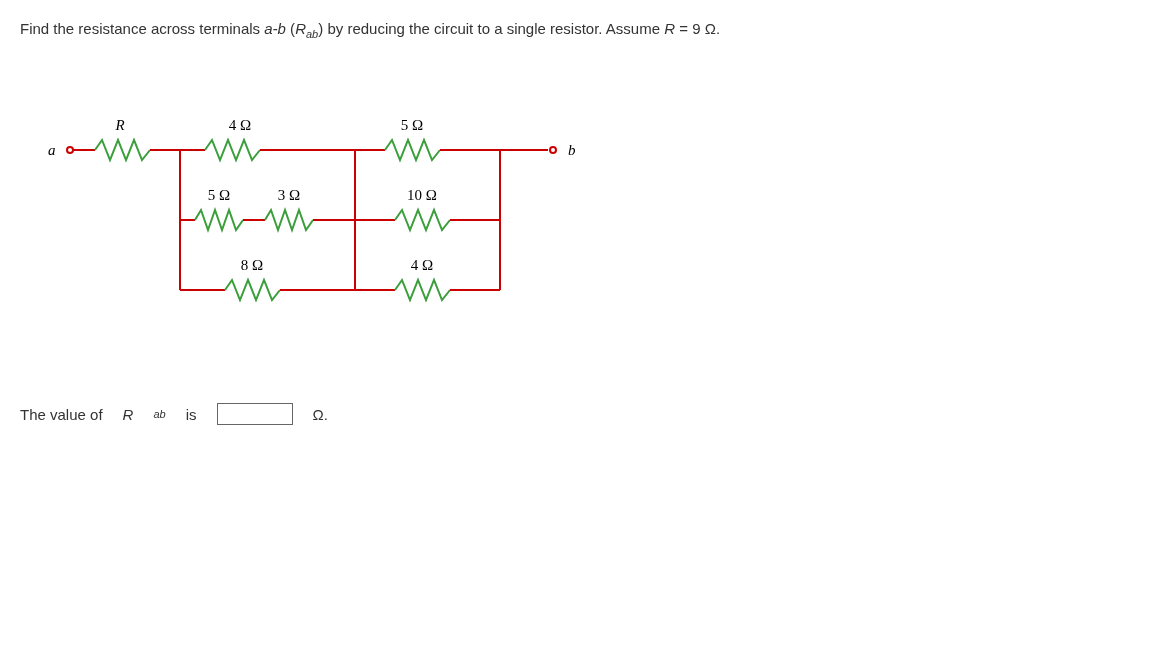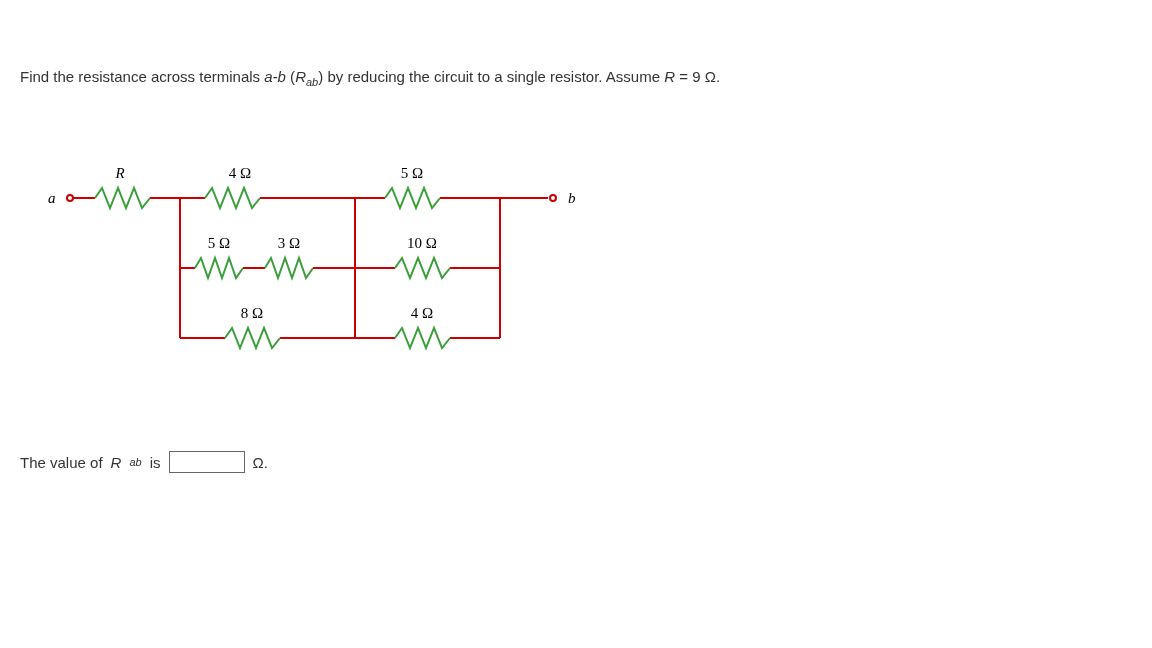--- a/index.html
+++ b/index.html
@@ -4,33 +4,32 @@
   <style>
     body {
       font-family: Arial, sans-serif;
       font-size: 15px;
       color: #333;
       margin: 0;
       padding: 20px;
     }
     .question {
       margin-bottom: 40px;
-      margin-top: 48px;
     }
     .italic {
       font-style: italic;
     }
     .diagram {
       margin-left: 20px;
       margin-bottom: 50px;
     }
     .answer-line {
       display: flex;
       align-items: center;
-      gap: 8px;
+      gap: 20px;
     }
     input.value-box {
       width: 70px;
       height: 18px;
       border: 1px solid #666;
       padding: 1px 2px;
       font-size: 14px;
     }
     .sub {
       font-size: 11px;

